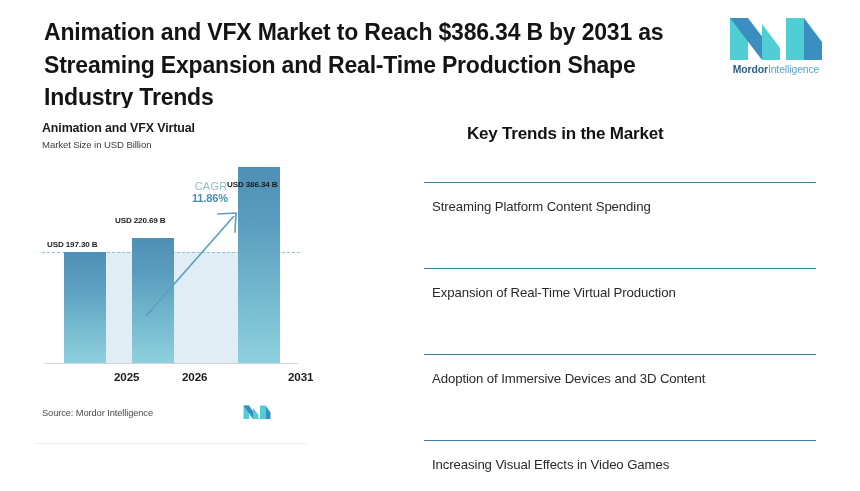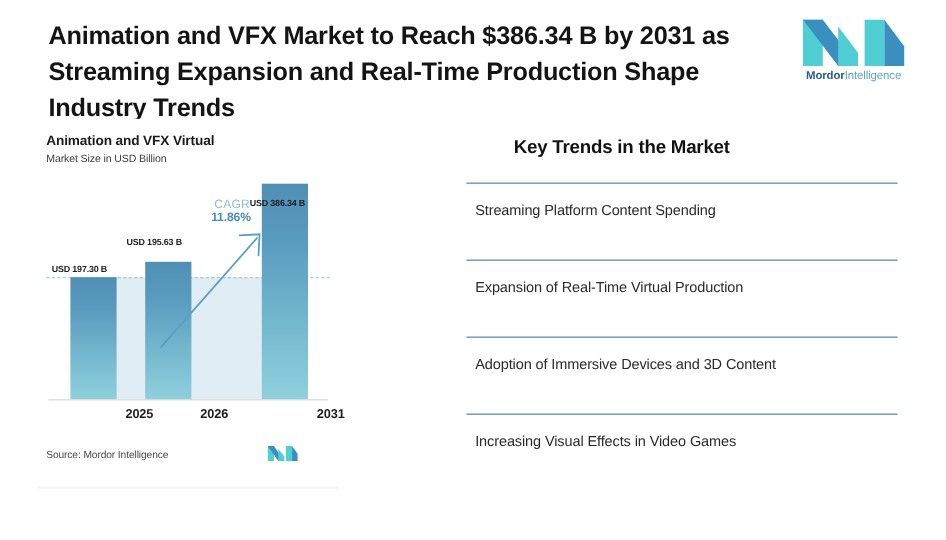--- a/index.html
+++ b/index.html
@@ -100,21 +100,21 @@
   .source-logo{position:absolute;left:208px;top:296px;width:28px;height:16px;}
 
   
   .trends{position:absolute;left:424px;top:112px;width:392px;height:330px;}
   .trends-title{
     position:absolute;left:8px;top:12px;font-size:17px;font-weight:bold;
     color:#121212;letter-spacing:-0.2px;margin-left:35px;
   }
   .trend-list{position:absolute;left:0;top:54px;width:392px;}
   .trend-item{
-    position:relative;height:69px;border-top:1.7px solid #3c7ca3;
+    position:relative;height:69px;border-top:1.7px solid #3c7ca3;margin-top:16px;
   }
   .trend-text{
     position:absolute;left:8px;top:16px;font-size:13.2px;color:#2a2a2a;
     letter-spacing:-0.1px;white-space:nowrap;
   }
 </style>
 </head>
 <body>
 
 <div class="page">
@@ -148,21 +148,21 @@
       <div class="band"></div>
       <div class="dashline"></div>
 
       <div class="bar b2025"></div>
       <div class="bar b2026"></div>
       <div class="bar b2031"></div>
 
       <div class="axis"></div>
 
       <div class="vlabel v2025">USD 197.30 B</div>
-      <div class="vlabel v2026">USD 195.63 B</div>
+      <div class="vlabel v2026">USD 220.69 B</div>
       <div class="vlabel v2031">USD 386.34 B</div>
 
       <svg class="cagr-arrow" viewBox="0 0 110 130">
         <path d="M4,126 L92,26" stroke="#5a9ec2" stroke-width="1.6" fill="none"></path>
         <path d="M76,24 L94,23 L93,42" stroke="#5a9ec2" stroke-width="1.6" fill="none" stroke-linecap="square"></path>
       </svg>
 
       <div class="cagr-lab">CAGR</div>
       <div class="cagr-val">11.86%</div>
     </div>

